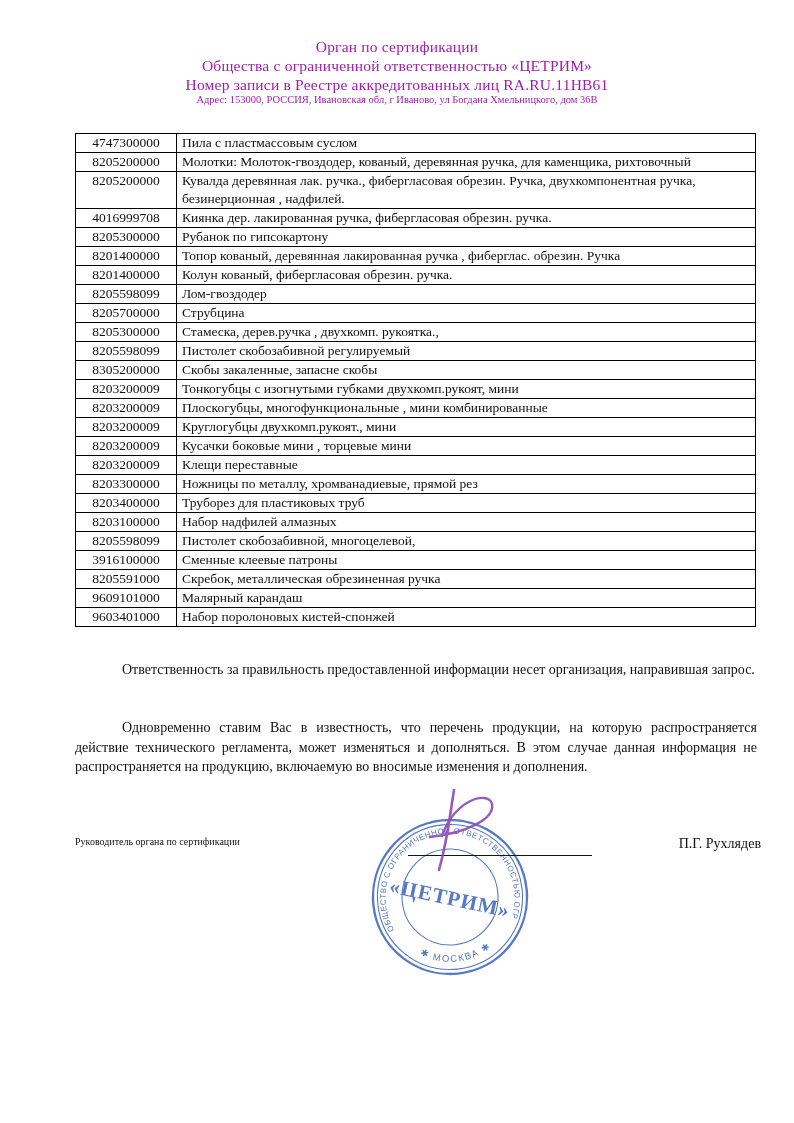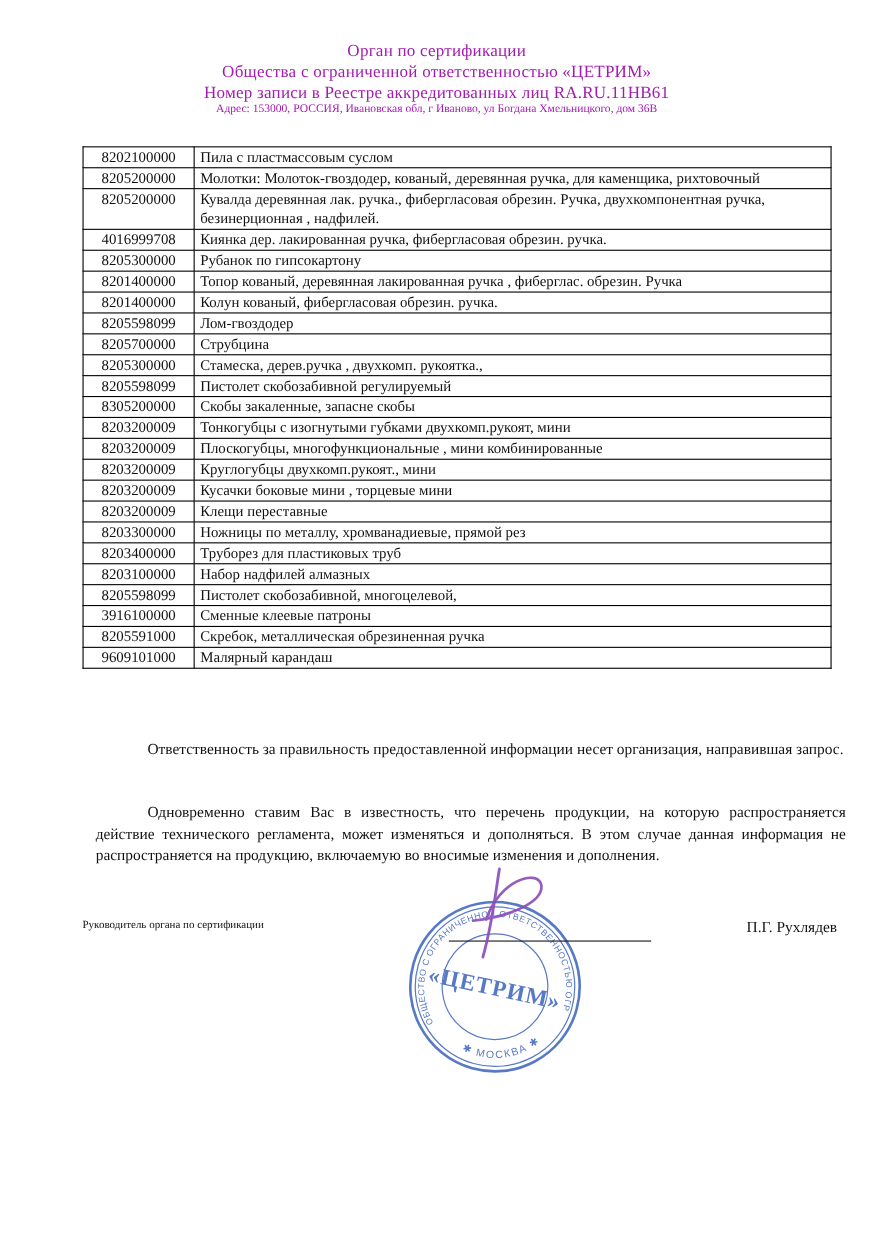--- a/index.html
+++ b/index.html
@@ -12,21 +12,21 @@
   .h-lg{font-size:15.5px;line-height:19px;letter-spacing:.2px;}
   .h-sm{font-size:10.5px;line-height:12.5px;}
   
   table.products{
     position:absolute;top:133px;left:75px;width:681px;
     border-collapse:collapse;table-layout:fixed;font-size:13.5px;color:#111;
   }
   table.products td{border:1px solid #000;padding:0 5px;line-height:18px;vertical-align:top;}
   td.code{width:90px;text-align:center;padding:0 2px;}
   
-  .para{position:absolute;left:75px;width:682px;margin:12px;font-size:14px;line-height:19.5px;
+  .para{position:absolute;left:75px;width:682px;margin:0;font-size:14px;line-height:19.5px;
         text-align:justify;text-indent:47px;color:#111;}
   .p1{top:660px;}
   .p2{top:718px;}
   
   .sig-role{position:absolute;left:75px;top:836px;font-size:10px;color:#111;}
   .sig-name{position:absolute;right:33px;top:836px;font-size:14px;color:#111;text-align:center;}
   .sig-line{position:absolute;left:408px;top:855px;width:184px;height:0;border-top:1.4px solid #151515;}
   
   .stamp{position:absolute;left:349px;top:796px;opacity:.92;}
   .autograph{position:absolute;left:398px;top:778px;opacity:.9;}
@@ -39,21 +39,21 @@
   <div class="header">
     <div class="h-lg">Орган по сертификации</div>
     <div class="h-lg">Общества с ограниченной ответственностью «ЦЕТРИМ»</div>
     <div class="h-lg">Номер записи в Реестре аккредитованных лиц RA.RU.11НВ61</div>
     <div class="h-sm">Адрес: 153000, РОССИЯ, Ивановская обл, г Иваново, ул Богдана Хмельницкого, дом 36В</div>
   </div>
 
   <table class="products">
     <tbody id="table-body">
         <tr>
-          <td class="code">8202100000</td>
+          <td class="code">4747300000</td>
           <td>Пила с пластмассовым суслом</td>
         </tr>
         <tr>
           <td class="code">8205200000</td>
           <td>Молотки: Молоток-гвоздодер,  кованый, деревянная ручка, для каменщика, рихтовочный</td>
         </tr>
         <tr>
           <td class="code">8205200000</td>
           <td>Кувалда деревянная лак. ручка., фибергласовая обрезин. Ручка, двухкомпонентная ручка, безинерционная ,  надфилей.</td>
         </tr>
@@ -134,20 +134,24 @@
           <td>Сменные клеевые патроны</td>
         </tr>
         <tr>
           <td class="code">8205591000</td>
           <td>Скребок, металлическая обрезиненная ручка</td>
         </tr>
         <tr>
           <td class="code">9609101000</td>
           <td>Малярный карандаш</td>
         </tr>
+        <tr>
+          <td class="code">9603401000</td>
+          <td>Набор поролоновых кистей-спонжей</td>
+        </tr>
       </tbody>
   </table>
 
   <p class="para p1">Ответственность за правильность предоставленной информации несет организация, направившая запрос.</p>
   <p class="para p2">Одновременно ставим Вас в известность, что перечень продукции, на которую распространяется действие технического регламента, может изменяться и дополняться. В этом случае данная информация не распространяется на продукцию, включаемую во вносимые изменения и дополнения.</p>
 
   <svg class="stamp" width="202" height="202" viewBox="-101 -101 202 202">
     <g transform="rotate(-6)">
       <circle r="77" fill="none" stroke="#4a6ec2" stroke-width="2.4"></circle>
       <circle r="72.5" fill="none" stroke="#4a6ec2" stroke-width="1.1"></circle>

